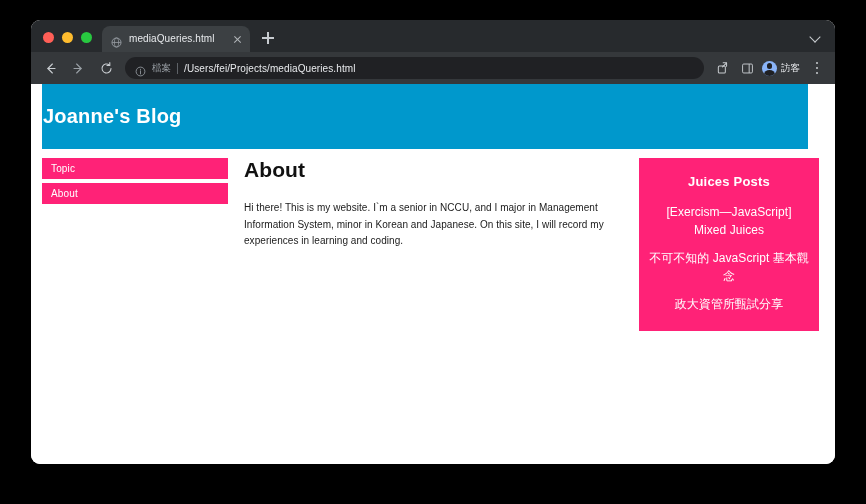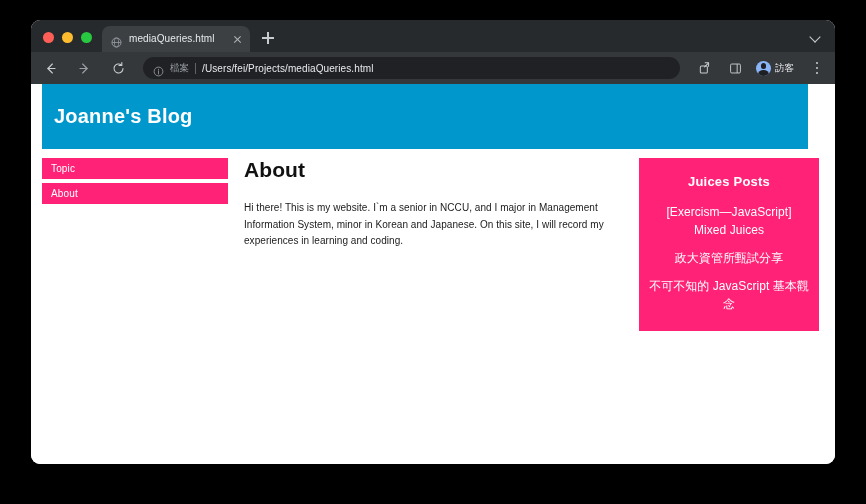--- a/index.html
+++ b/index.html
@@ -129,21 +129,21 @@
     transform: rotate(45deg);
   }
 
   
   .toolbar {
     height: 32px;
     background: #35383b;
     display: flex;
     align-items: center;
     padding: 0 8px 0 6px;
-    gap: 8px;
+    gap: 2px;
   }
   .nav-btn {
     width: 26px; height: 26px;
     flex: 0 0 auto;
     display: flex;
     align-items: center;
     justify-content: center;
     border-radius: 50%;
   }
   .nav-btn svg { display: block; }
@@ -260,21 +260,21 @@
     width: 766px;
     height: 65px;
     background: #0098cc;
     display: flex;
     align-items: center;
   }
   .site-title {
     color: #ffffff;
     font-size: 20px;
     font-weight: bold;
-    padding-left: 12px;
+    padding-left: 1px;
     letter-spacing: 0.2px;
   }
 
   .nav-list {
     position: absolute;
     left: 11px;
     top: 74px;
     width: 186px;
   }
   .nav-item {
@@ -452,19 +452,19 @@
       </div>
 
       <div class="main-content">
         <h1 class="main-heading">About</h1>
         <p class="main-paragraph">Hi there! This is my website. I`m a senior in NCCU, and I major in Management Information System, minor in Korean and Japanese. On this site, I will record my experiences in learning and coding.</p>
       </div>
 
       <div class="latest-panel">
         <h2 class="latest-title">Juices Posts</h2>
         <div class="latest-item">[Exercism—JavaScript] Mixed Juices</div>
+        <div class="latest-item">不可不知的 JavaScript 基本觀念</div>
         <div class="latest-item">政大資管所甄試分享</div>
-        <div class="latest-item">不可不知的 JavaScript 基本觀念</div>
       </div>
 
     </div>
   </div>
 </div>
 
 </body></html>

